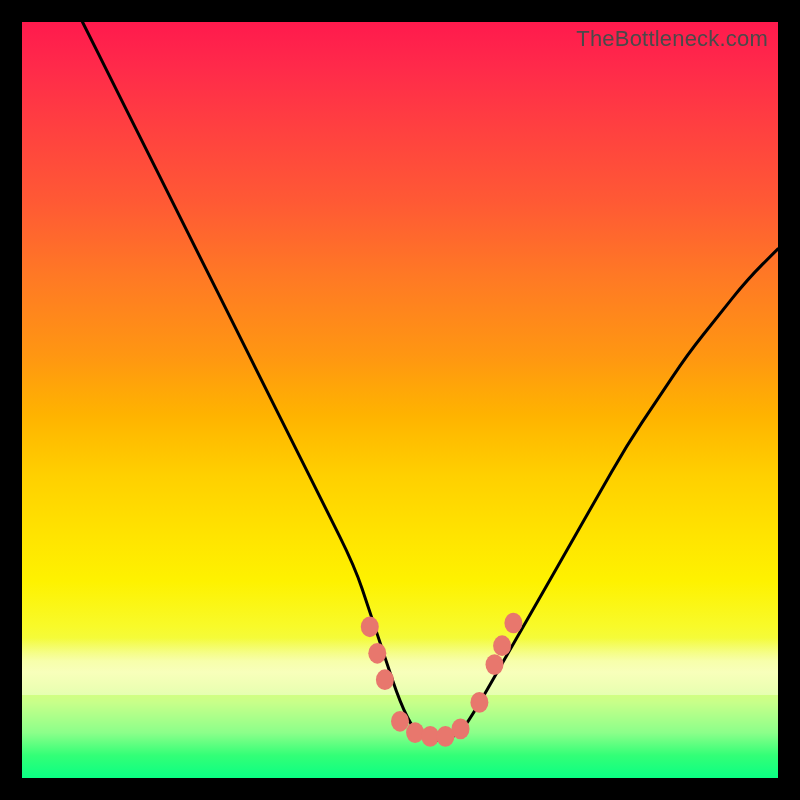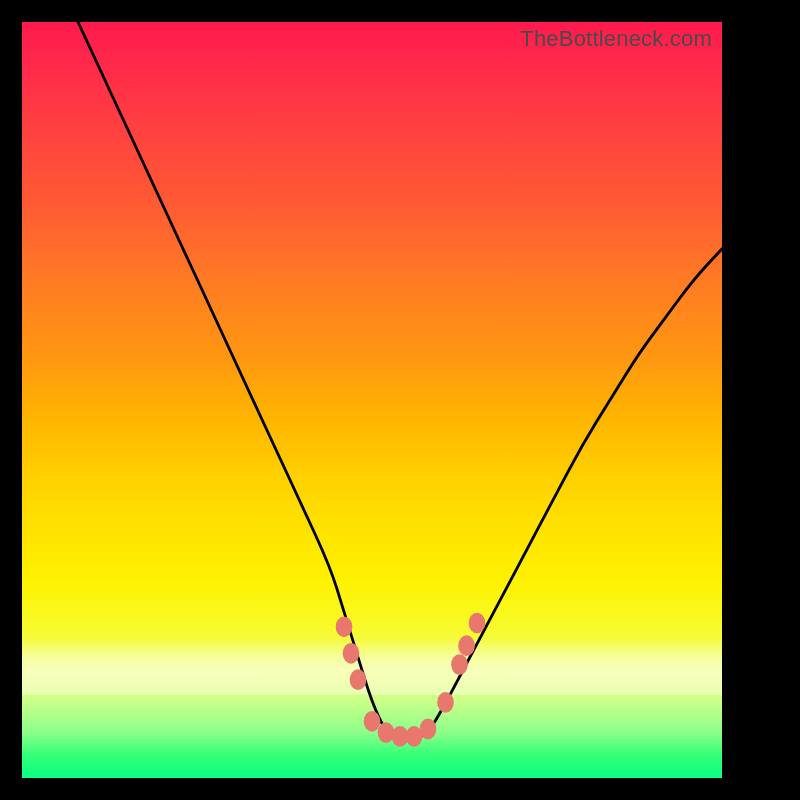--- a/index.html
+++ b/index.html
@@ -14,21 +14,21 @@
   .frame {
     position: relative;
     width: 800px;
     height: 800px;
     background: #000;
   }
   .plot-area {
     position: absolute;
     left: 22px;
     top: 22px;
-    width: 700px;
+    width: 756px;
     height: 756px;
     
     background: linear-gradient(
       to bottom,
       #ff1a4d 0%,
       #ff2a4a 6%,
       #ff4040 14%,
       #ff5a34 24%,
       #ff7a24 34%,
       #ff9612 44%,

